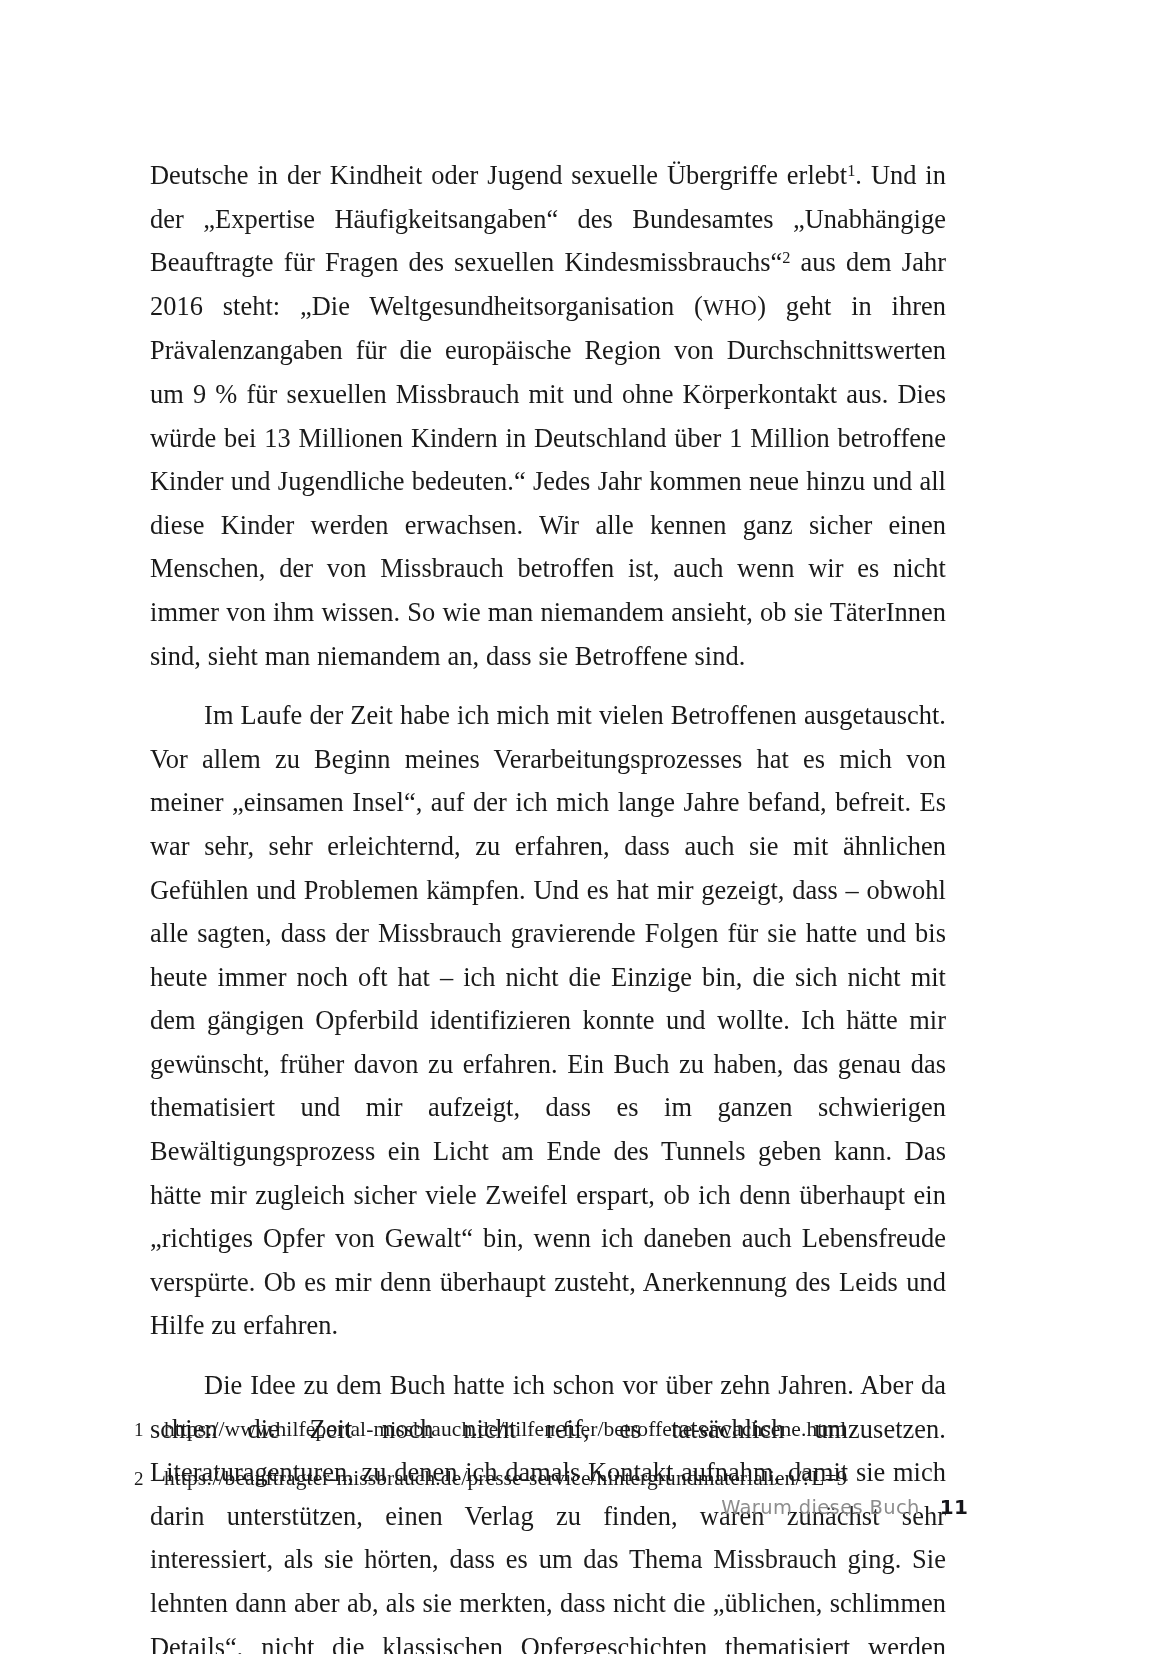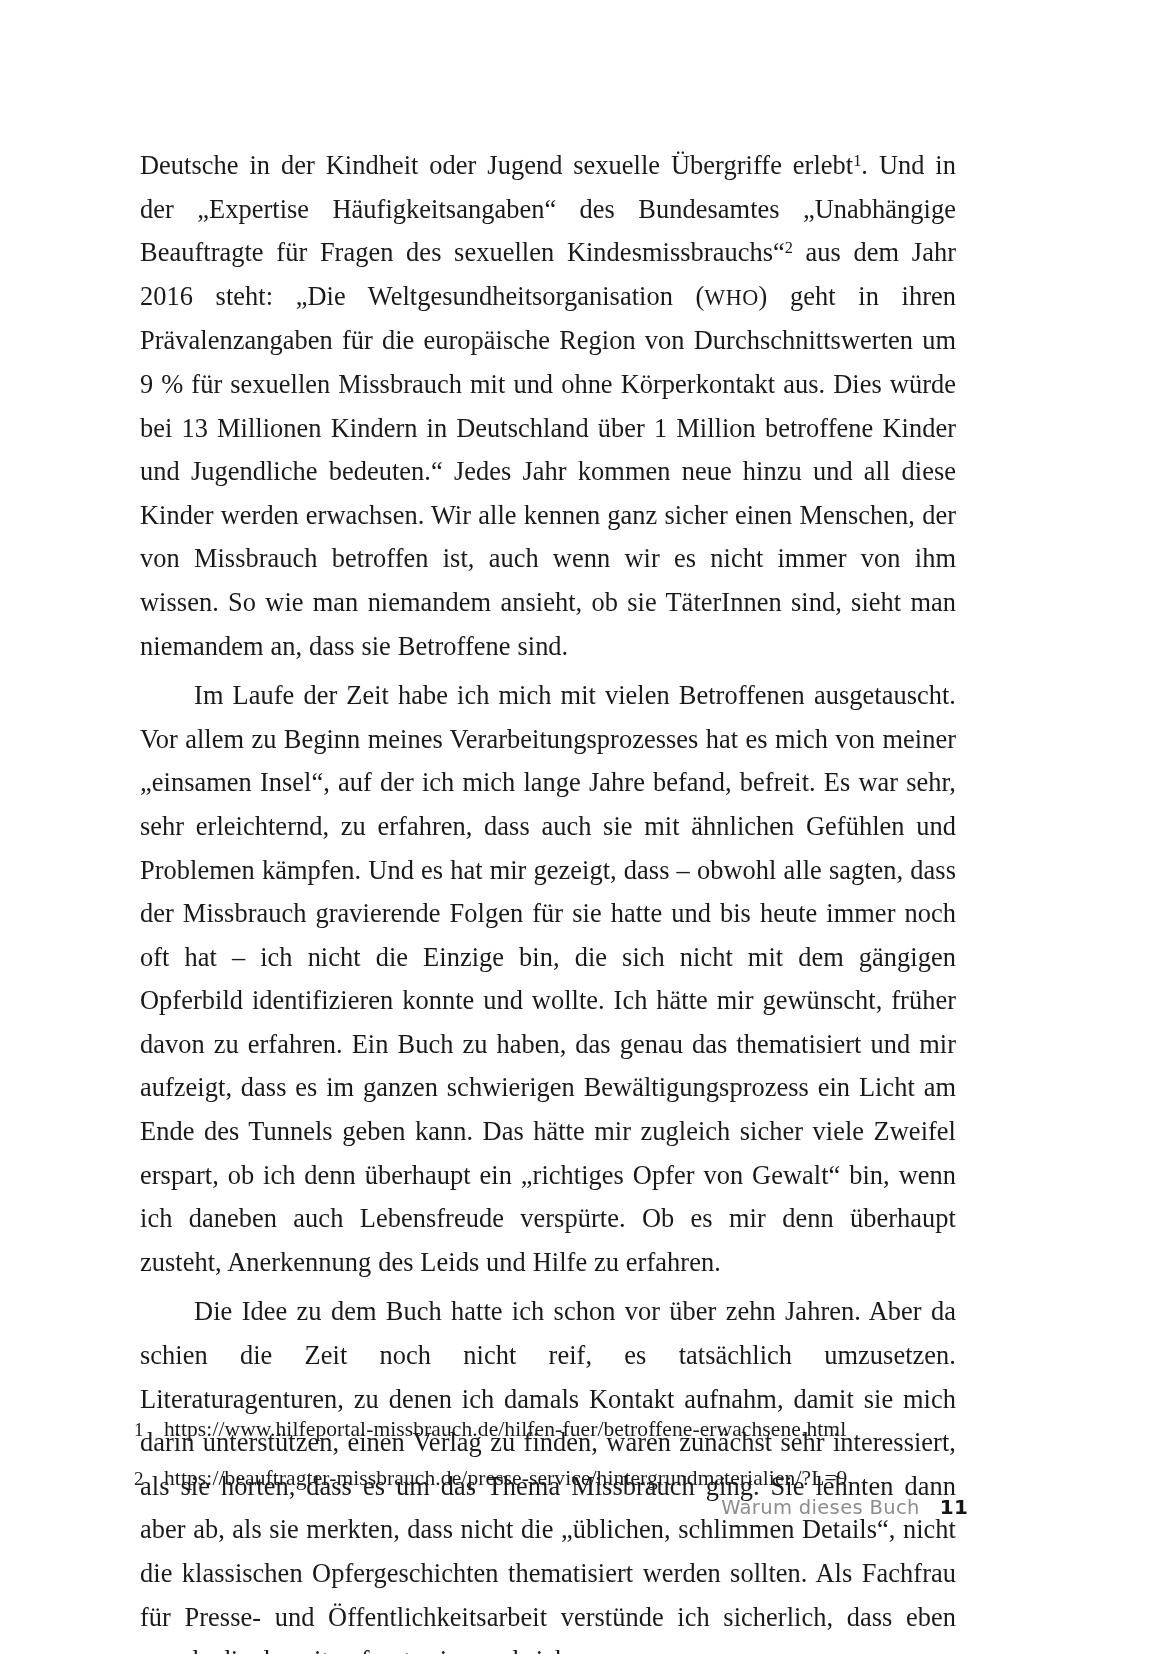--- a/index.html
+++ b/index.html
@@ -26,21 +26,21 @@
 
   
   .textblock {
     position: absolute;
     left: 134px;
     top: 138px;
     width: 828px;
   }
 
   .para {
-    margin: 6px;
+    margin: 16px;
     text-align: justify;
     text-justify: inter-word;
     font-size: 26.4px;
     line-height: 43.6px;
     letter-spacing: 0.05px;
     word-spacing: 0.2px;
     hyphens: manual;
   }
   .para + .para {
     text-indent: 2.05em;

